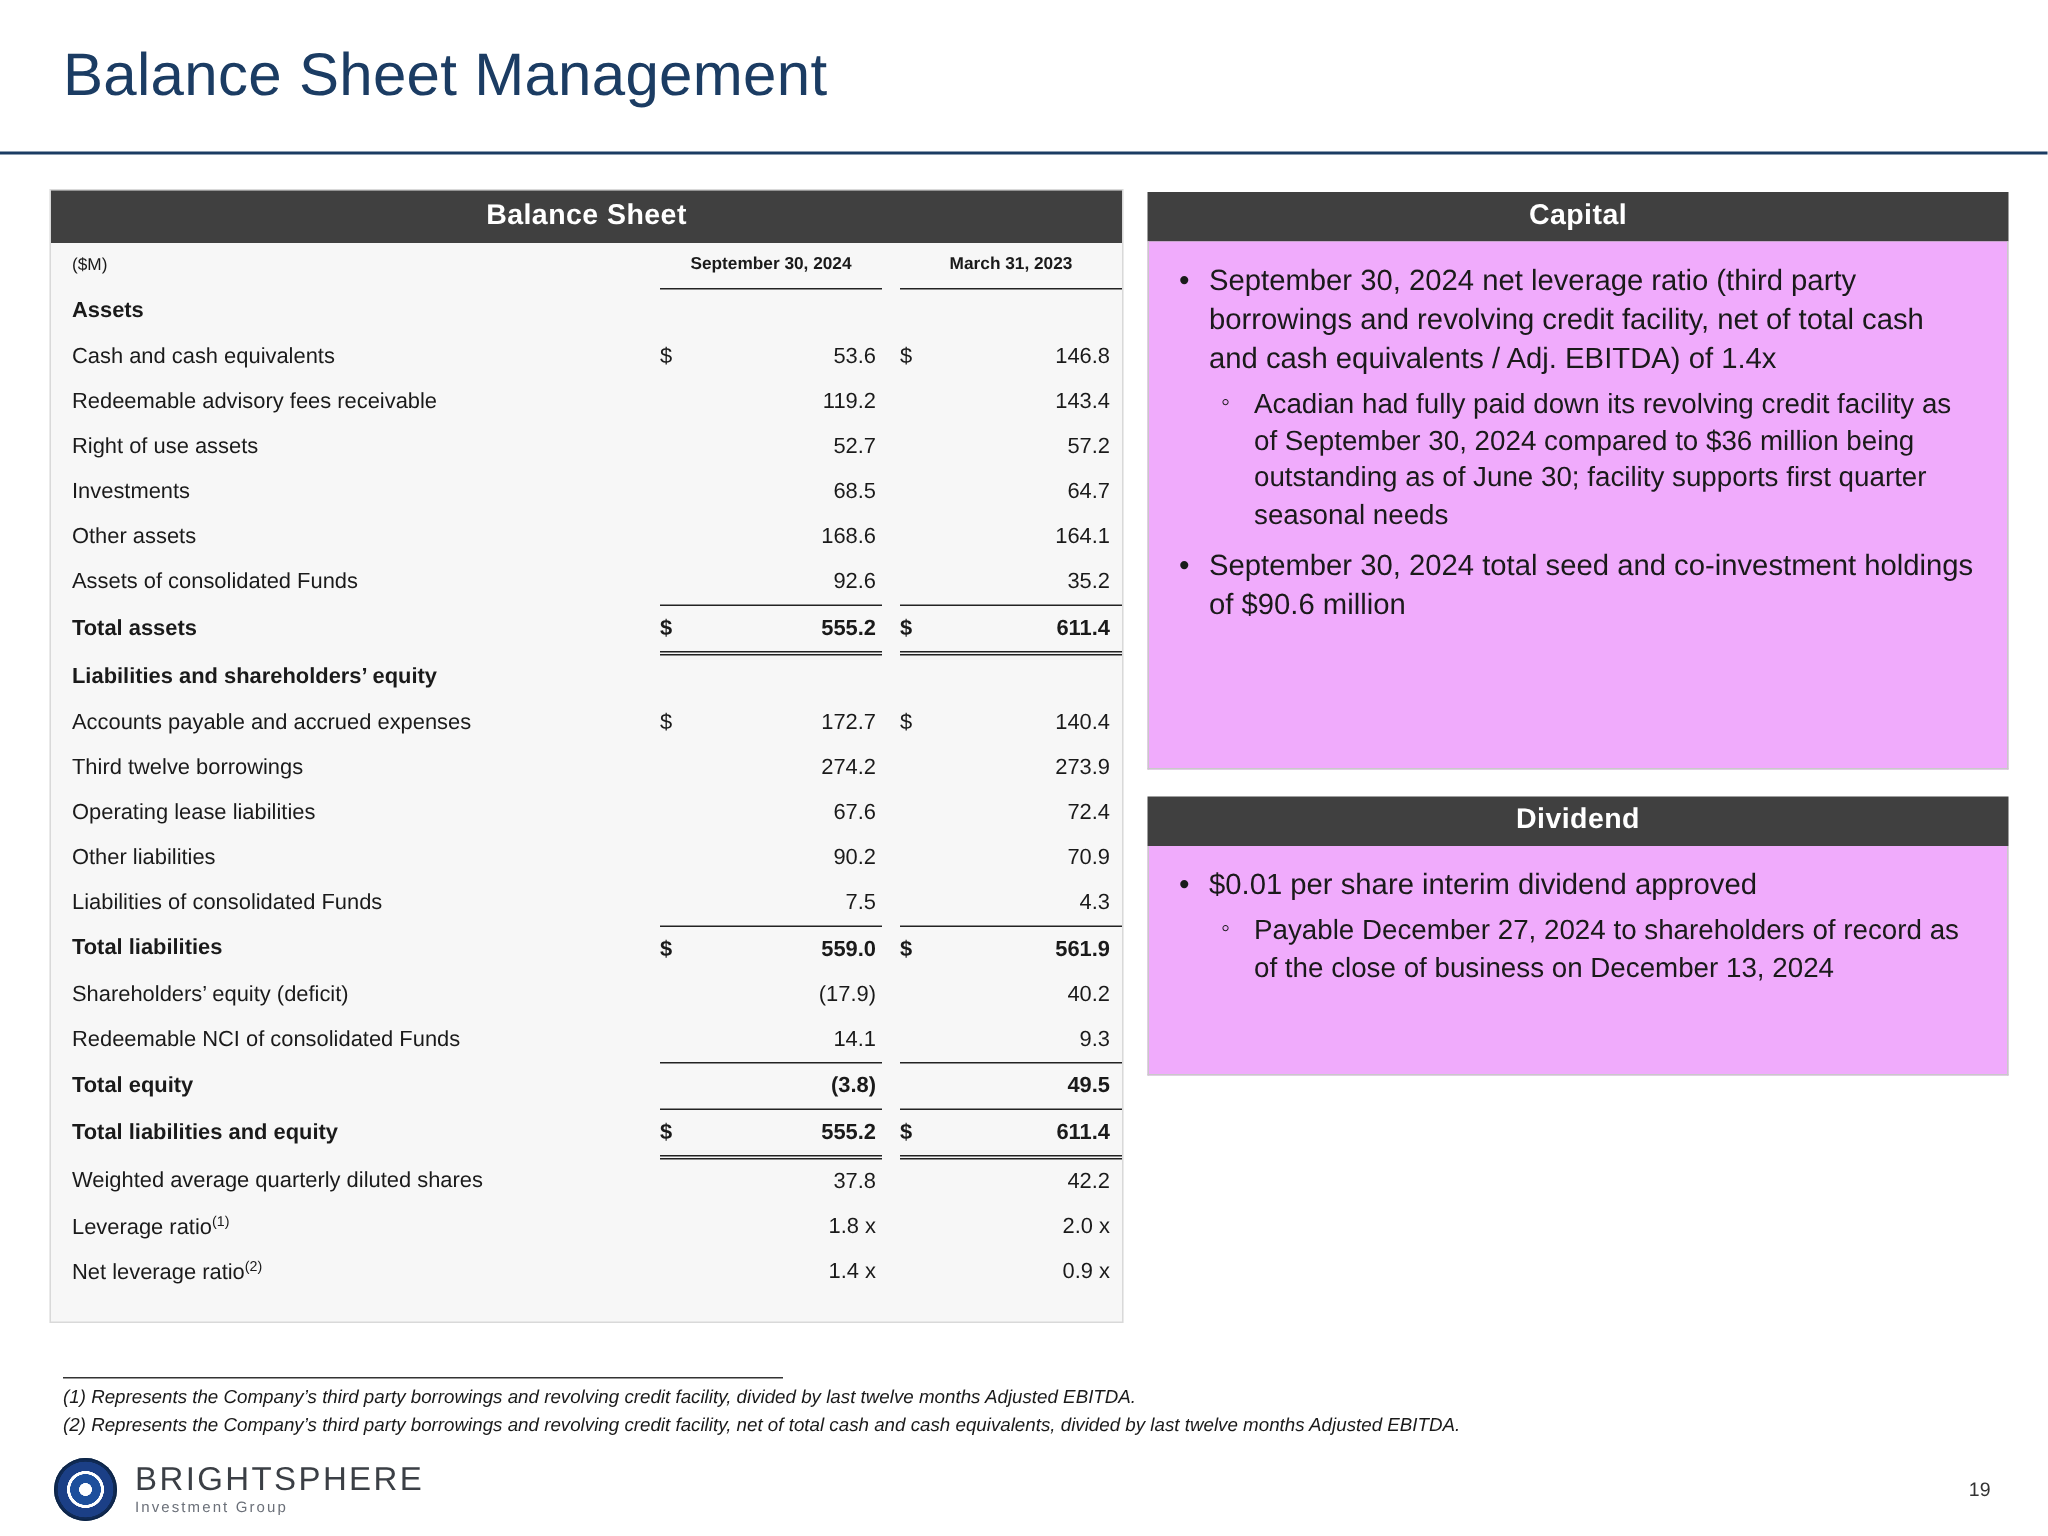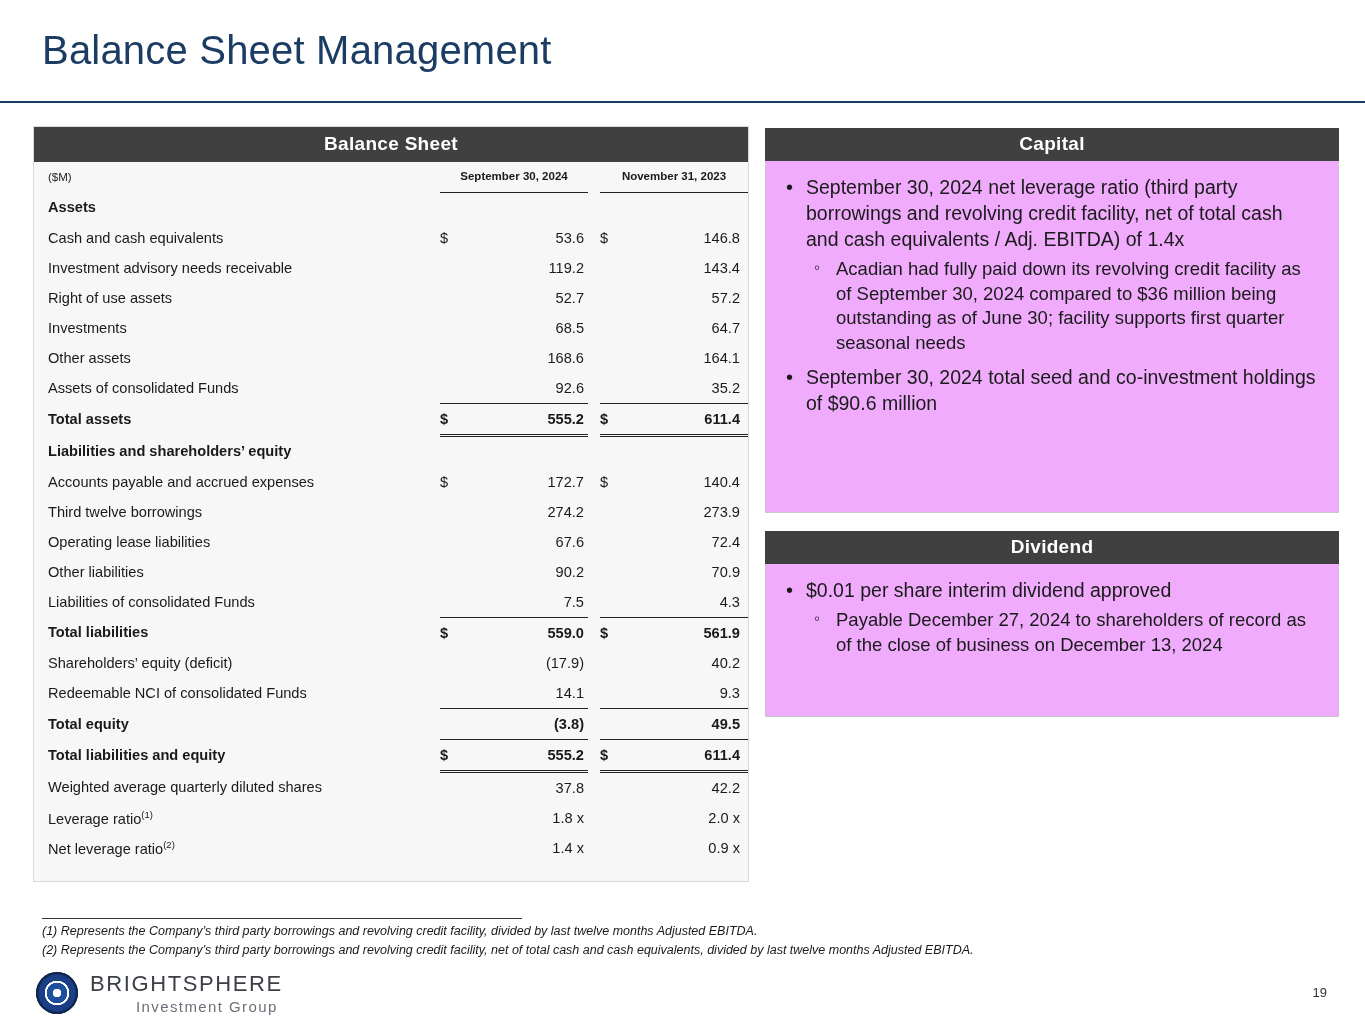--- a/index.html
+++ b/index.html
@@ -184,25 +184,24 @@
     background: radial-gradient(circle at 50% 50%, #ffffff 0 14%, #1d4f9c 15% 34%, #ffffff 35% 41%, #1b3f86 42% 62%, #102a55 63% 100%);
     box-shadow: 0 0 0 1px #0d2547 inset;
   }
   .logo-text { margin-left: 12px; line-height: 1; }
   .logo-main {
     font-size: 22px;
     letter-spacing: 1.6px;
     color: #3b3f45;
   }
   .logo-sub {
-    font-size: 15px;
+    font-size: 10px;
     letter-spacing: 1.4px;
     color: #6b7079;
     margin-top: 4px;
-    margin-left: 46px;
   }
   .page-num {
     position: absolute;
     right: 38px;
     top: 985px;
     font-size: 13px;
     color: #333;
   }
 </style>
 </head>
@@ -214,40 +213,40 @@
   <div class="title-rule"></div>
 
   <div class="bs-panel">
     <div class="panel-header">Balance Sheet</div>
     <table class="bs">
       <tbody id="bs-body">
           <tr>
             <td class="col-label units">($M)</td>
             <td class="colhead" colspan="2">September 30, 2024</td>
             <td class="col-gap"></td>
-            <td class="colhead" colspan="2">November 31, 2023</td>
+            <td class="colhead" colspan="2">March 31, 2023</td>
           </tr>
           <tr class="">
             <td class="col-label bold">Assets</td>
             <td class="col-cur bold"></td>
             <td class="col-num bold"></td>
             <td class="col-gap"></td>
             <td class="col-cur2 bold"></td>
             <td class="col-num2 bold"></td>
           </tr>
           <tr class="">
             <td class="col-label">Cash and cash equivalents</td>
             <td class="col-cur">$</td>
             <td class="col-num">53.6</td>
             <td class="col-gap"></td>
             <td class="col-cur2">$</td>
             <td class="col-num2">146.8</td>
           </tr>
           <tr class="">
-            <td class="col-label">Investment advisory needs receivable</td>
+            <td class="col-label">Redeemable advisory fees receivable</td>
             <td class="col-cur"></td>
             <td class="col-num">119.2</td>
             <td class="col-gap"></td>
             <td class="col-cur2"></td>
             <td class="col-num2">143.4</td>
           </tr>
           <tr class="">
             <td class="col-label">Right of use assets</td>
             <td class="col-cur"></td>
             <td class="col-num">52.7</td>

